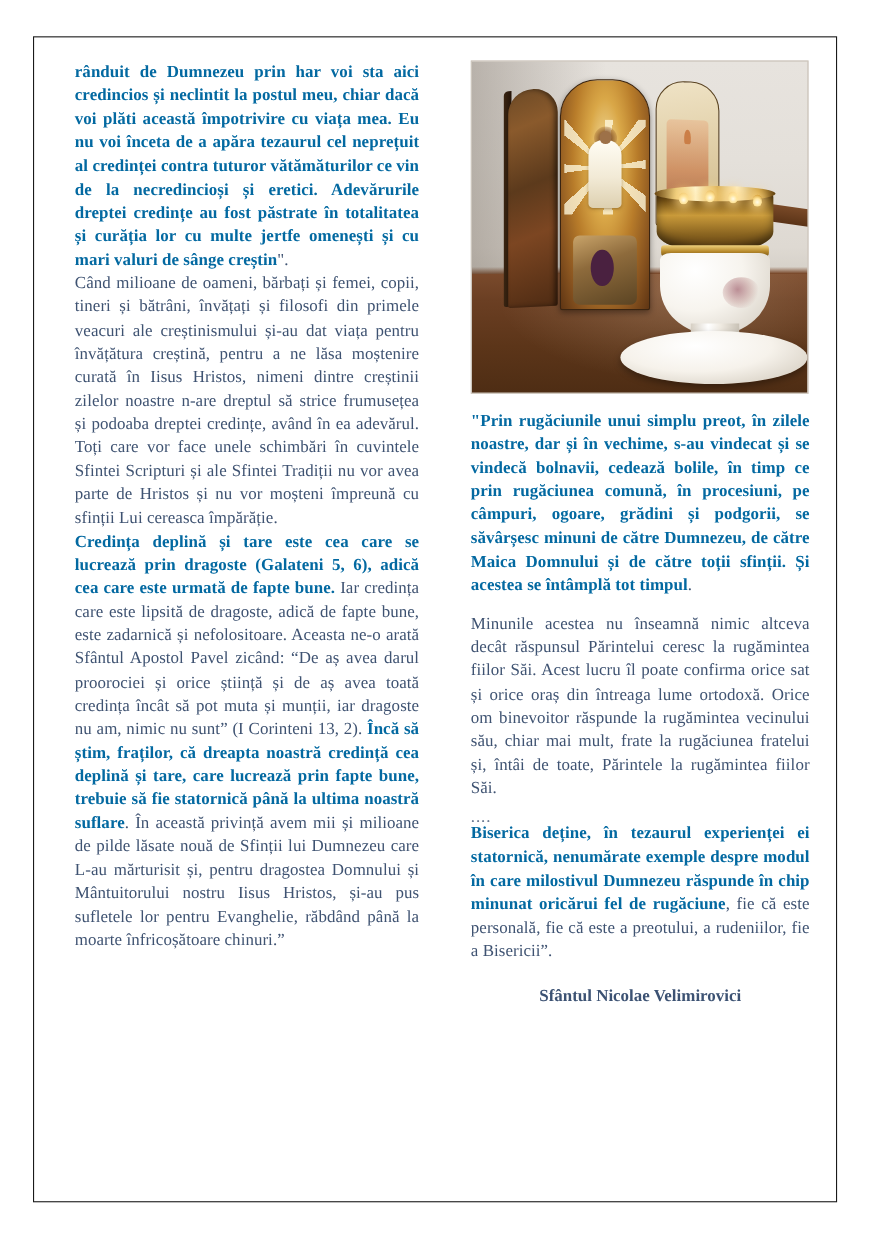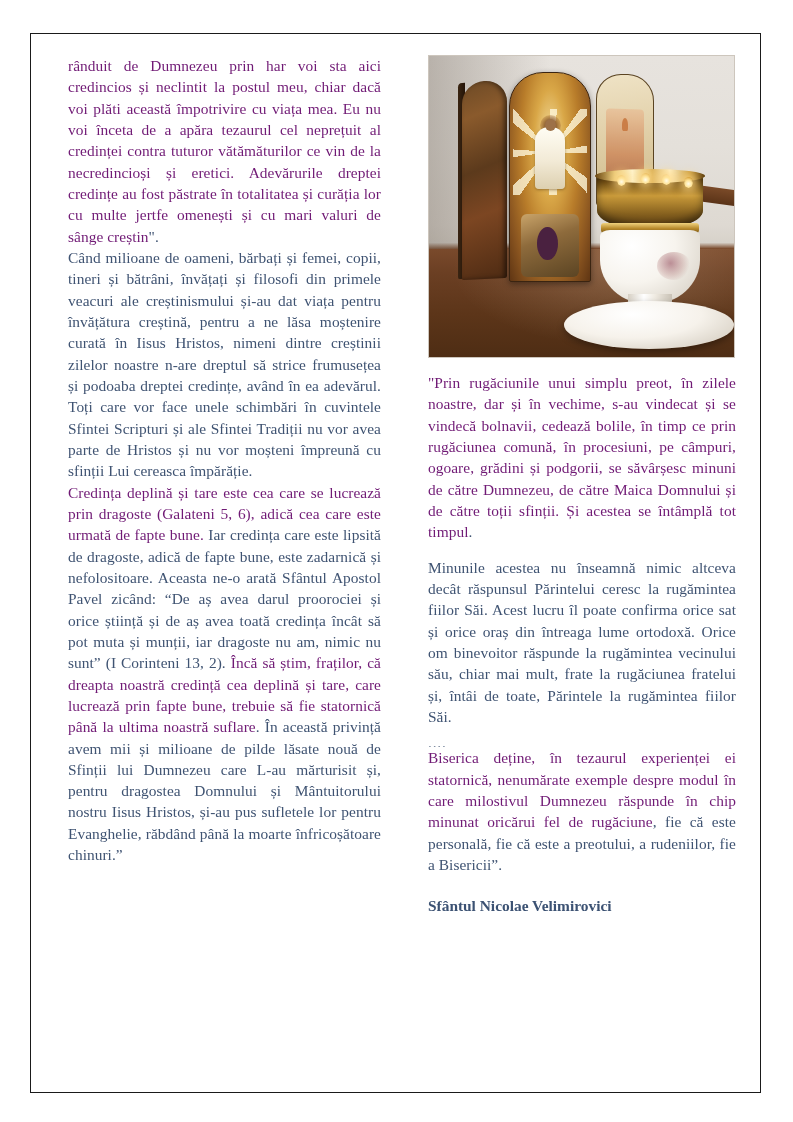--- a/index.html
+++ b/index.html
@@ -48,42 +48,42 @@
     color: #3f5372;
     font-size: 15.4px;
     line-height: 1.385;
     text-align: justify;
     text-justify: inter-word;
     margin: 0 0 0 0;
     letter-spacing: 0.05px;
     -webkit-font-smoothing: antialiased;
   }
   .para.bold, .b {
-    font-weight: normal;
-    color: #701a75;
+    font-weight: bold;
+    color: #0369a1;
   }
   .para.spaced { margin-top: 14px; }
 
   .ellipsis-line {
     color: #3f5372;
     font-size: 15.4px;
     line-height: 0.9;
     letter-spacing: 0.8px;
     margin: 9px 0 0 0;
     height: 11px;
     overflow: hidden;
   }
 
   .signature {
     font-weight: bold;
     color: #3c5273;
     font-size: 15.4px;
     line-height: 1.385;
     margin-top: 20px;
-    text-align: left;
+    text-align: center;
   }
 
   
   #photo-block {
     position: absolute;
     left: 360px;
     top: 0px;
     width: 307px;
     height: 303px;
     overflow: hidden;

